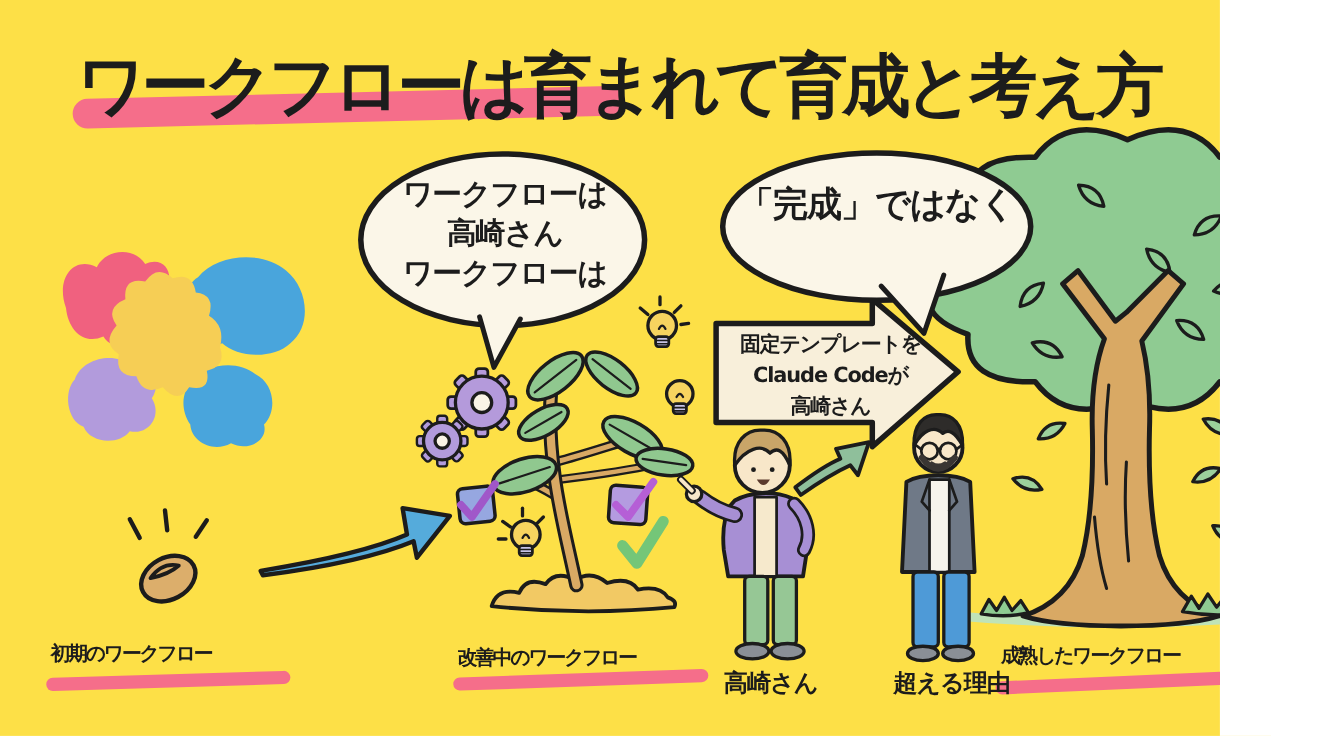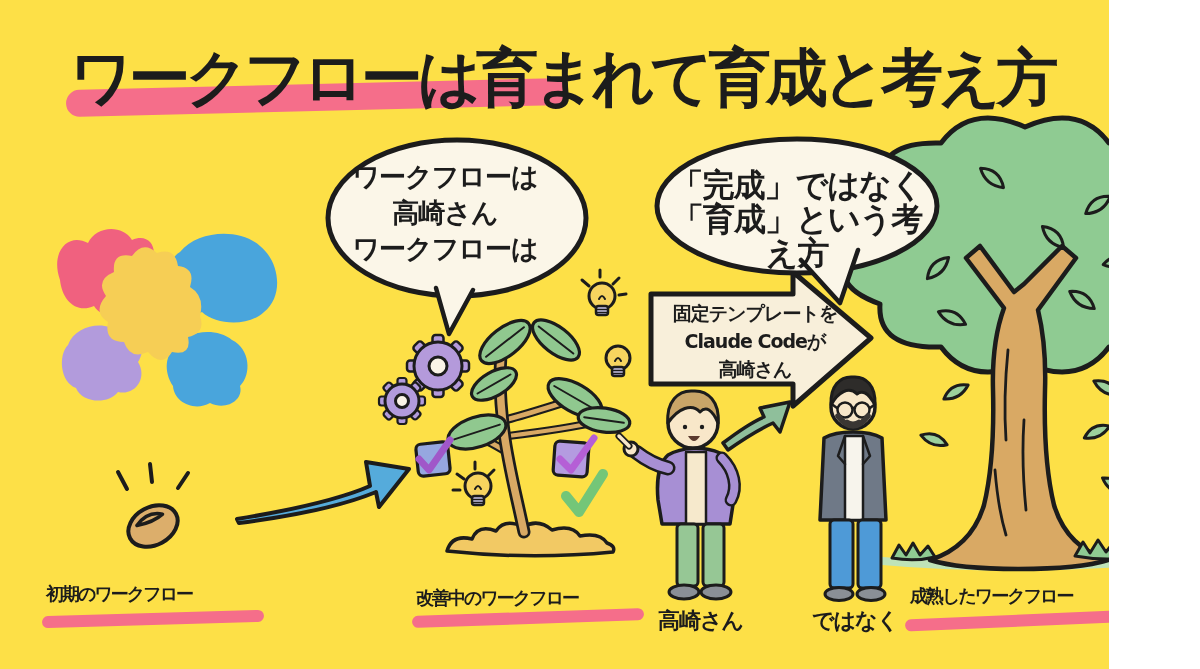--- a/index.html
+++ b/index.html
@@ -9,21 +9,21 @@
     font-family:"DejaVu Sans","Liberation Sans",sans-serif;
     color:#1C1C1C;
   }
   .stage svg{position:absolute;left:0;top:0;}
   svg path,svg rect,svg circle,svg ellipse,svg line{stroke-linecap:round;stroke-linejoin:round;}
   .txt{position:absolute;font-weight:bold;color:#1C1C1C;white-space:nowrap;}
   .title{left:70px;top:36px;font-size:62px;letter-spacing:-5px;z-index:3;}
   .title-bar{position:absolute;left:66px;top:84px;width:502px;height:27px;border-radius:14px;
     background:#F56E8A;transform:rotate(-1.4deg);z-index:2;}
   .bubble-text{position:absolute;font-weight:bold;text-align:center;color:#1C1C1C;z-index:4;}
-  .bubble-improving{left:315px;top:159px;width:260px;font-size:27px;line-height:36px;letter-spacing:-1px;}
+  .bubble-improving{left:329px;top:159px;width:260px;font-size:27px;line-height:36px;letter-spacing:-1px;}
   .bubble-mindset{left:657px;top:168px;width:280px;font-size:32px;line-height:34px;letter-spacing:-1px;}
   .arrow-label{left:648px;top:299px;width:214px;font-size:19px;line-height:28px;letter-spacing:-1px;}
   .stage-label{font-size:18px;letter-spacing:-2px;z-index:4;}
   .person-label{font-size:22px;letter-spacing:-1px;z-index:4;}
   .underline{position:absolute;height:12px;border-radius:7px;background:#F56E8A;z-index:3;}
   .ul-1{left:42px;top:613px;width:222px;transform:rotate(-1.7deg);}
   .ul-2{left:412px;top:612px;width:232px;transform:rotate(-2deg);}
   .ul-3{left:905px;top:614px;width:256px;transform:rotate(-2.5deg);}
 </style>
 </head>
@@ -273,34 +273,33 @@
   <div class="txt title">ワークフローは育まれて育成と考え方</div>
 
   <div class="bubble-text bubble-improving">
     <div>ワークフローは</div>
     <div>高崎さん</div>
     <div>ワークフローは</div>
   </div>
 
   <div class="bubble-text bubble-mindset">
     <div>「完成」ではなく</div>
-    <div>「育成」という考え方</div>
   </div>
 
   <div class="bubble-text arrow-label">
     <div>固定テンプレートを</div>
     <div>Claude Codeが</div>
     <div>高崎さん</div>
   </div>
 
   <div class="txt stage-label" style="left:46px;top:582px;">初期のワークフロー</div>
   <div class="underline ul-1"></div>
 
   <div class="txt stage-label" style="left:416px;top:586px;">改善中のワークフロー</div>
   <div class="underline ul-2"></div>
 
   <div class="txt stage-label" style="left:910px;top:584px;">成熟したワークフロー</div>
   <div class="underline ul-3"></div>
 
   <div class="txt person-label" style="left:658px;top:606px;">高崎さん</div>
-  <div class="txt person-label" style="left:812px;top:606px;">ではなく</div>
+  <div class="txt person-label" style="left:812px;top:606px;">超える理由</div>
 
 </div>
 
 </body></html>

